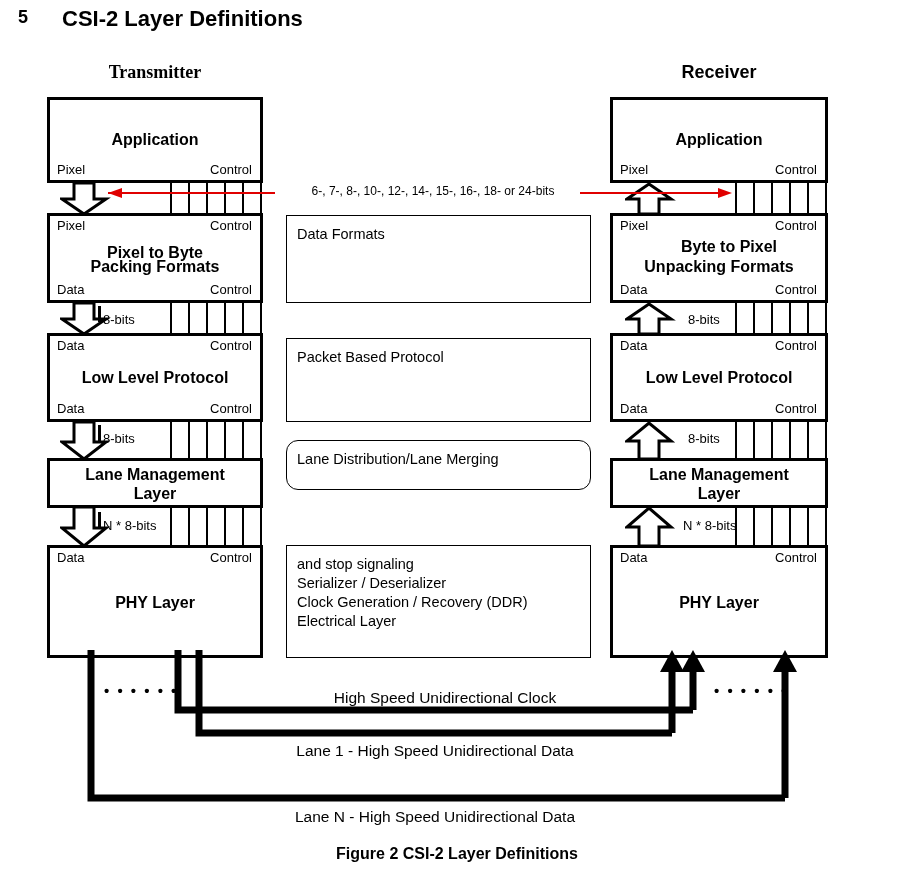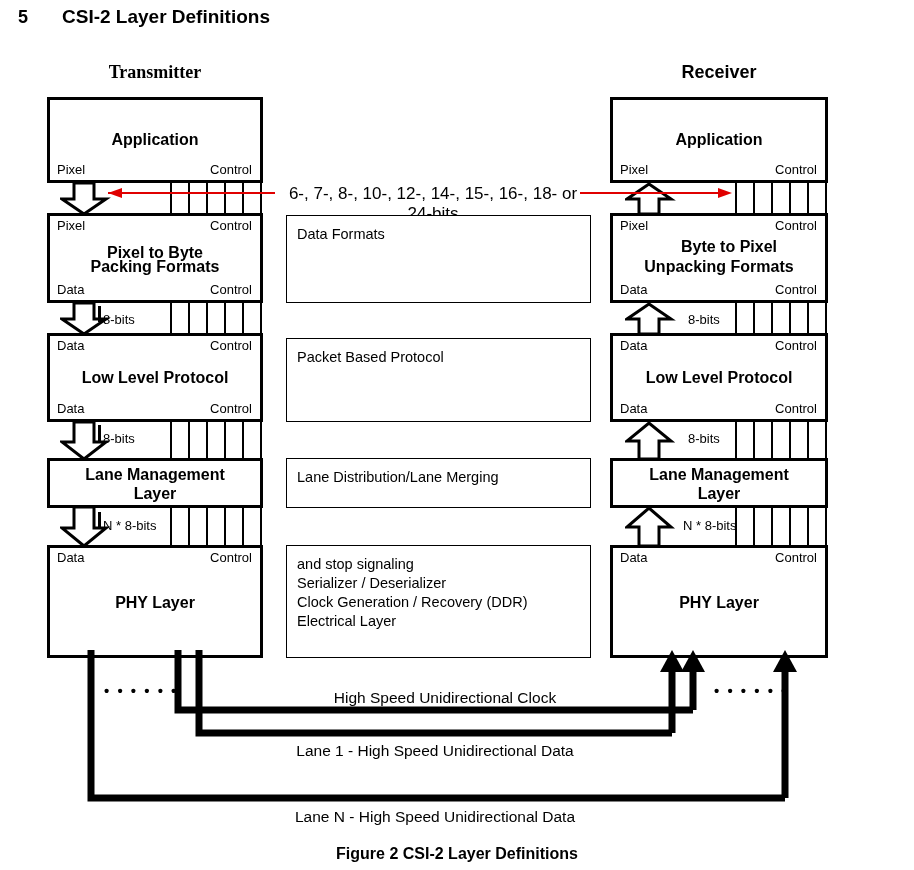--- a/index.html
+++ b/index.html
@@ -5,21 +5,21 @@
   html,body{margin:0;padding:0;}
   body{
     width:914px;height:870px;background:#fff;position:relative;
     font-family:"Liberation Sans",sans-serif;color:#000;overflow:hidden;
   }
   .abs{position:absolute;}
 
   
   #heading{left:0;top:4px;width:914px;height:30px;}
   #heading .num{position:absolute;left:18px;top:3px;font-size:18px;font-weight:bold;}
-  #heading .txt{position:absolute;left:62px;top:2px;font-size:19px;font-weight:bold;}
+  #heading .txt{position:absolute;left:62px;top:2px;font-size:22px;font-weight:bold;}
 
   
   .coltitle{font-size:18px;font-weight:bold;text-align:center;}
 
   
   .lbox{
     border:3px solid #000;background:#fff;box-sizing:border-box;
   }
   .lbox .title{
     position:absolute;left:0;right:0;text-align:center;
@@ -232,31 +232,31 @@
   <div class="corner c-tr">Control</div>
   <div class="title" style="top:45px;">PHY Layer</div>
 </div>
 
 <svg class="abs" style="left:100px;top:183px;" width="640" height="20" viewBox="0 0 640 20">
   <line x1="8" y1="10" x2="175" y2="10" stroke="#e00000" stroke-width="2"></line>
   <polygon points="8,10 22,5 22,15" fill="#e00000"></polygon>
   <line x1="480" y1="10" x2="626" y2="10" stroke="#e00000" stroke-width="2"></line>
   <polygon points="632,10 618,5 618,15" fill="#e00000"></polygon>
 </svg>
-<div class="abs" style="left:283px;top:184px;width:300px;font-size:17px;text-align:center;">6-, 7-, 8-, 10-, 12-, 14-, 15-, 16-, 18- or 24-bits</div>
+<div class="abs" style="left:283px;top:184px;width:300px;font-size:12px;text-align:center;">6-, 7-, 8-, 10-, 12-, 14-, 15-, 16-, 18- or 24-bits</div>
 
 <div class="abs dbox" style="left:286px;top:215px;width:305px;height:88px;">
   <div>Data Formats</div>
 </div>
 
 <div class="abs dbox" style="left:286px;top:338px;width:305px;height:84px;">
   <div>Packet Based Protocol</div>
 </div>
 
-<div class="abs dbox" style="left:286px;top:458px;width:305px;height:50px;">
+<div class="abs dbox" style="left:286px;top:440px;width:305px;height:50px;border-radius:12px;">
   <div>Lane Distribution/Lane Merging</div>
 </div>
 
 <div class="abs dbox" style="left:286px;top:545px;width:305px;height:113px;">
   <div>and stop signaling</div>
   <div>Serializer / Deserializer</div>
   <div>Clock Generation / Recovery (DDR)</div>
   <div>Electrical Layer</div>
 </div>
 

